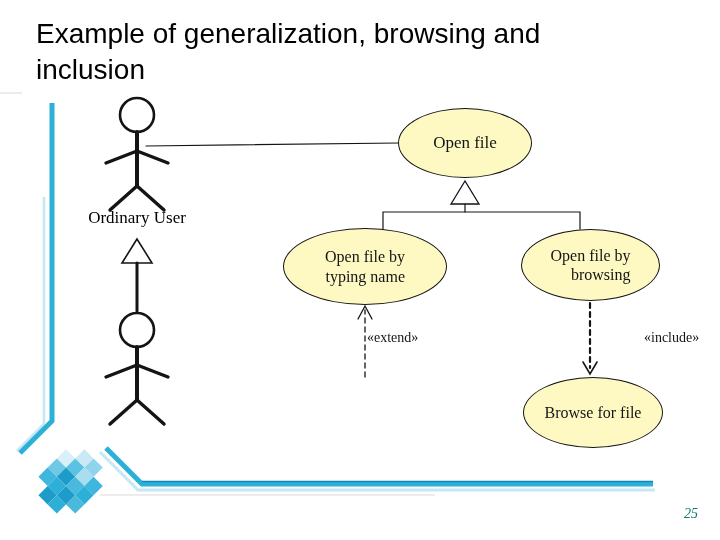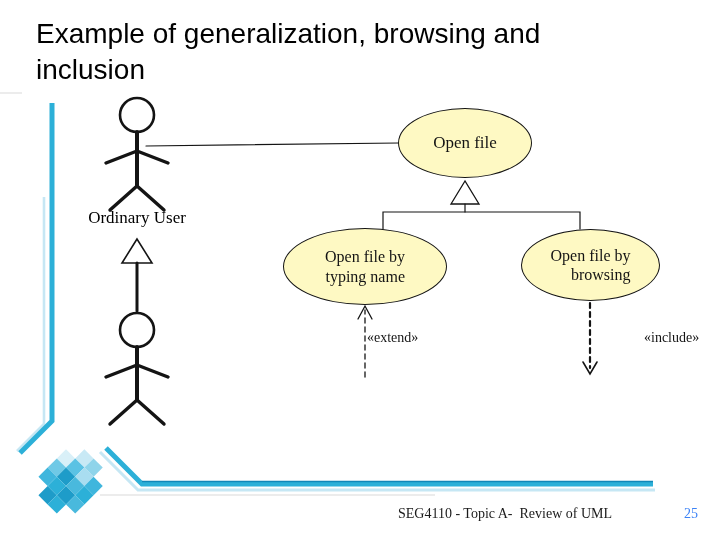--- a/index.html
+++ b/index.html
@@ -35,21 +35,21 @@
     position:absolute; font-size:14px; color:#141414;
   }
   .st-extend  { left:367px; top:330px; }
   .st-include { left:596px; top:330px;margin-left:48px; }
   .footer-text {
     position:absolute; left:365px; top:506px; width:280px; text-align:center;
     font-size:14px; color:#1a1a1a; white-space:pre;
   }
   .page-number {
     position:absolute; left:684px; top:506px; width:30px;
-    font-size:14px; color:#3b82f6;
+    font-size:14px; color:#0f766e;font-style:italic;
   }
   svg.canvas { position:absolute; left:0; top:0; }
 </style>
 </head>
 <body>
 
 <div id="slide">
 
   <svg class="canvas" width="720" height="540" viewBox="0 0 720 540" aria-hidden="true">
 
@@ -130,22 +130,22 @@
   </svg>
 
   <div class="title">Example of generalization, browsing and
 inclusion</div>
 
   <div class="usecase uc-openfile">Open file</div>
   <div class="usecase uc-typing">Open file by
 typing name</div>
   <div class="usecase uc-browsing">Open file by
 browsing</div>
+  <div class="usecase uc-browse">Browse for file</div>
 
   <div class="actor-label lbl-ordinary">Ordinary User</div>
 
   <div class="stereotype st-extend">«extend»</div>
   <div class="stereotype st-include">«include»</div>
 
-  <div class="footer-text">SEG4110 - Topic A-  Review of UML</div>
   <div class="page-number">25</div>
 
 </div>
 
 </body></html>

